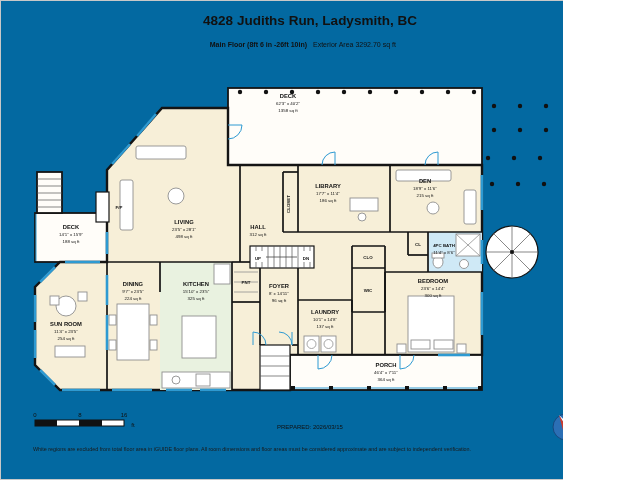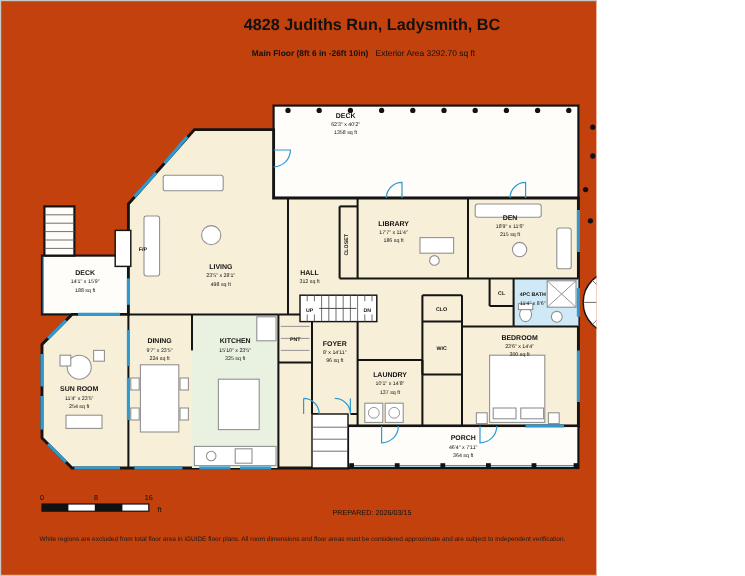--- a/index.html
+++ b/index.html
@@ -1,16 +1,16 @@
 <!DOCTYPE html>
 <html><head>
 <meta charset="utf-8">
 <style>
   html,body{margin:0;padding:0;background:#ffffff;}
-  .page{position:relative;width:497px;height:480px;background:#c2410c;overflow:hidden;
+  .page{position:relative;width:563px;height:480px;background:#0369a1;overflow:hidden;
         font-family:"Liberation Sans","DejaVu Sans",sans-serif;}
   .page svg{position:absolute;left:0;top:0;}
   text{font-family:"Liberation Sans","DejaVu Sans",sans-serif;fill:#111;}
   .t-title{font-size:13.5px;font-weight:bold;}
   .t-sub-b{font-size:7px;font-weight:bold;}
   .t-sub{font-size:7px;}
   .rn{font-size:5.8px;font-weight:bold;text-anchor:middle;}
   .rd{font-size:4.4px;text-anchor:middle;}
   .rs{font-size:4.4px;font-weight:bold;text-anchor:middle;}
   .t-scale{font-size:6px;text-anchor:middle;}

